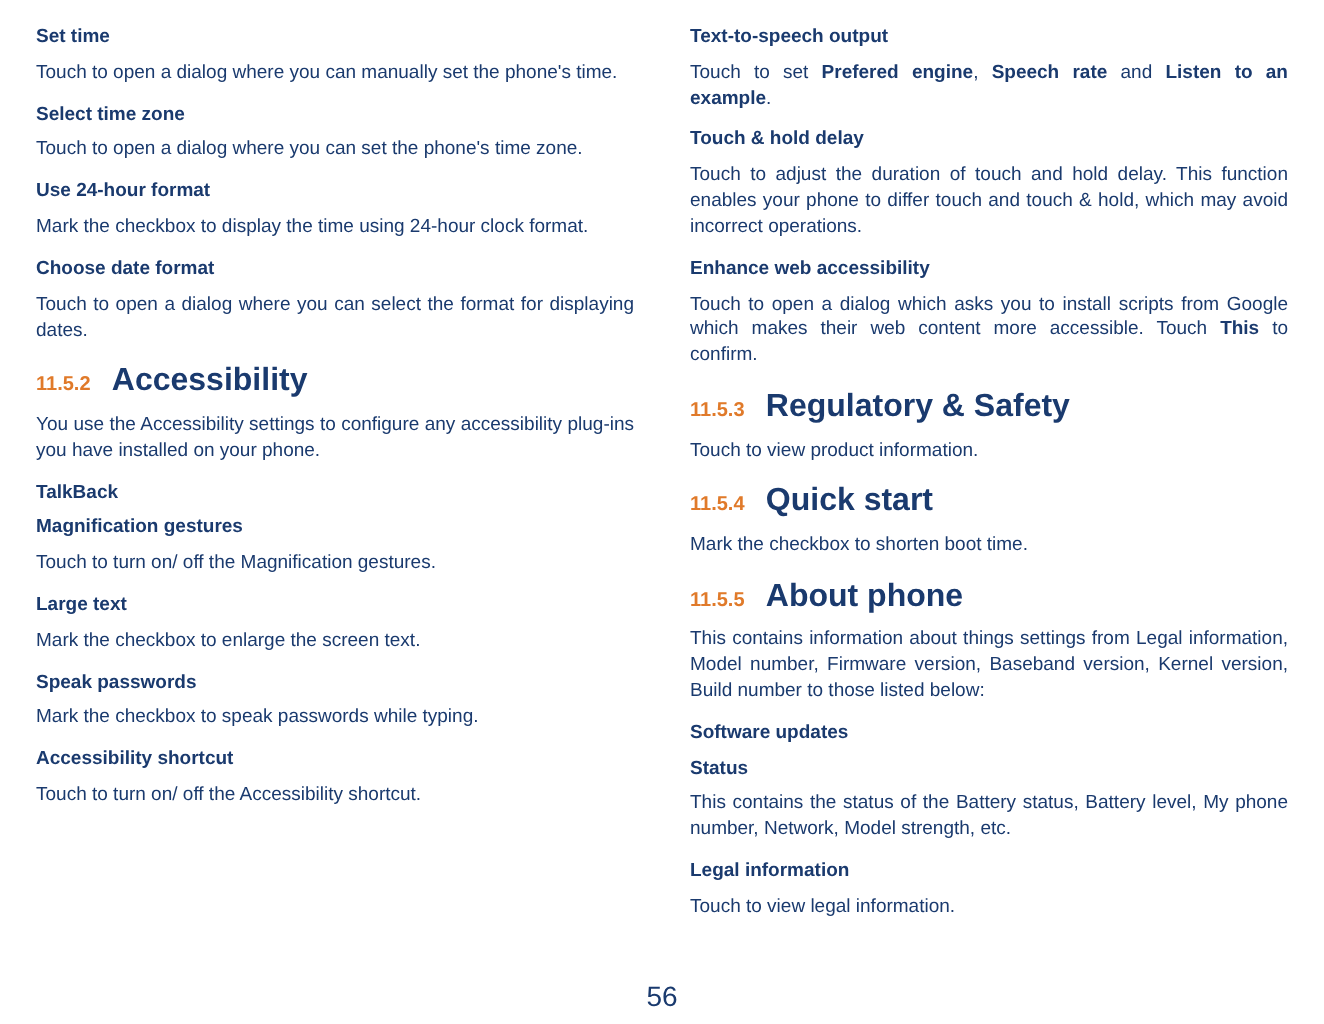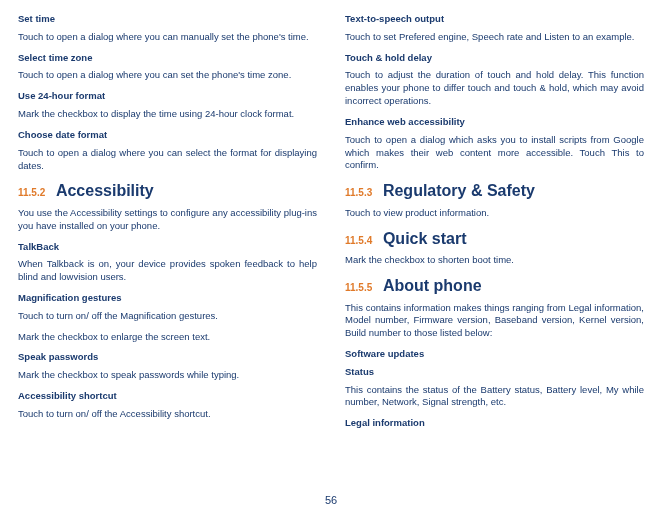--- a/index.html
+++ b/index.html
@@ -5,22 +5,22 @@
     * { margin: 0; padding: 0; box-sizing: border-box; }
     body { width: 662px; height: 512px; background: #fff; font-family: Arial, Helvetica, sans-serif; display: flex; position: relative; }
     .col { width: 50%; padding: 10px 18px; font-size: 9.5px; line-height: 1.35; color: #1a3a6e; }
     .col-left { padding-right: 14px; }
     .col-right { padding-left: 14px; }
     .h3 { font-weight: bold; font-size: 9.5px; margin: 3px 0 5px; color: #1a3a6e; }
     .body-text { margin-bottom: 8px; text-align: justify; font-stretch: condensed; }
     .section-head { margin: 6px 0 5px; }
     .sec-num { color: #e07a2a; font-weight: bold; font-size: 10px; }
     .sec-title { color: #1a3a6e; font-weight: bold; font-size: 16px; margin-left: 8px; }
-    .bold-inline { font-weight: normal; }
-    .page-num { position: absolute; bottom: 6px; left: 50%; transform: translateX(-50%); color: #1a3a6e; font-size: 11px; }
+    .bold-inline { font-weight: bold; }
+    .page-num { position: absolute; bottom: 6px; left: 50%; transform: translateX(-50%); color: #1a3a6e; font-size: 14px; }
   </style>
 </head>
 <body>
 
 <div class="col col-left">
   <div class="h3">Set time</div>
   <div class="body-text">Touch to open a dialog where you can manually set the phone's time.</div>
 
   <div class="h3">Select time zone</div>
   <div class="body-text">Touch to open a dialog where you can set the phone's time zone.</div>
@@ -31,25 +31,25 @@
   <div class="h3">Choose date format</div>
   <div class="body-text">Touch to open a dialog where you can select the format for displaying dates.</div>
 
   <div class="section-head">
     <span class="sec-num">11.5.2</span>
     <span class="sec-title">Accessibility</span>
   </div>
   <div class="body-text">You use the Accessibility settings to configure any accessibility plug-ins you have installed on your phone.</div>
 
   <div class="h3">TalkBack</div>
-  <div class="body-text">When Talkback is on, your device provides spoken feedback to help blind and lowvision users.</div>
 
   <div class="h3">Magnification gestures</div>
   <div class="body-text">Touch to turn on/ off the Magnification gestures.</div>
 
+  <div class="h3">Large text</div>
   <div class="body-text">Mark the checkbox to enlarge the screen text.</div>
 
   <div class="h3">Speak passwords</div>
   <div class="body-text">Mark the checkbox to speak passwords while typing.</div>
 
   <div class="h3">Accessibility shortcut</div>
   <div class="body-text">Touch to turn on/ off the Accessibility shortcut.</div>
 </div>
 
 <div class="col col-right">
@@ -75,23 +75,24 @@
   <div class="section-head">
     <span class="sec-num">11.5.4</span>
     <span class="sec-title">Quick start</span>
   </div>
   <div class="body-text">Mark the checkbox to shorten boot time.</div>
 
   <div class="section-head">
     <span class="sec-num">11.5.5</span>
     <span class="sec-title">About phone</span>
   </div>
-  <div class="body-text">This contains information makes things ranging from Legal information, Model number, Firmware version, Baseband version, Kernel version, Build number to those listed below:</div>
+  <div class="body-text">This contains information about things settings from Legal information, Model number, Firmware version, Baseband version, Kernel version, Build number to those listed below:</div>
 
   <div class="h3">Software updates</div>
 
   <div class="h3">Status</div>
-  <div class="body-text">This contains the status of the Battery status, Battery level, My while number, Network, Signal strength, etc.</div>
+  <div class="body-text">This contains the status of the Battery status, Battery level, My phone number, Network, Model strength, etc.</div>
 
   <div class="h3">Legal information</div>
+  <div class="body-text">Touch to view legal information.</div>
 </div>
 
 <div class="page-num">56</div>
 
 </body></html>

